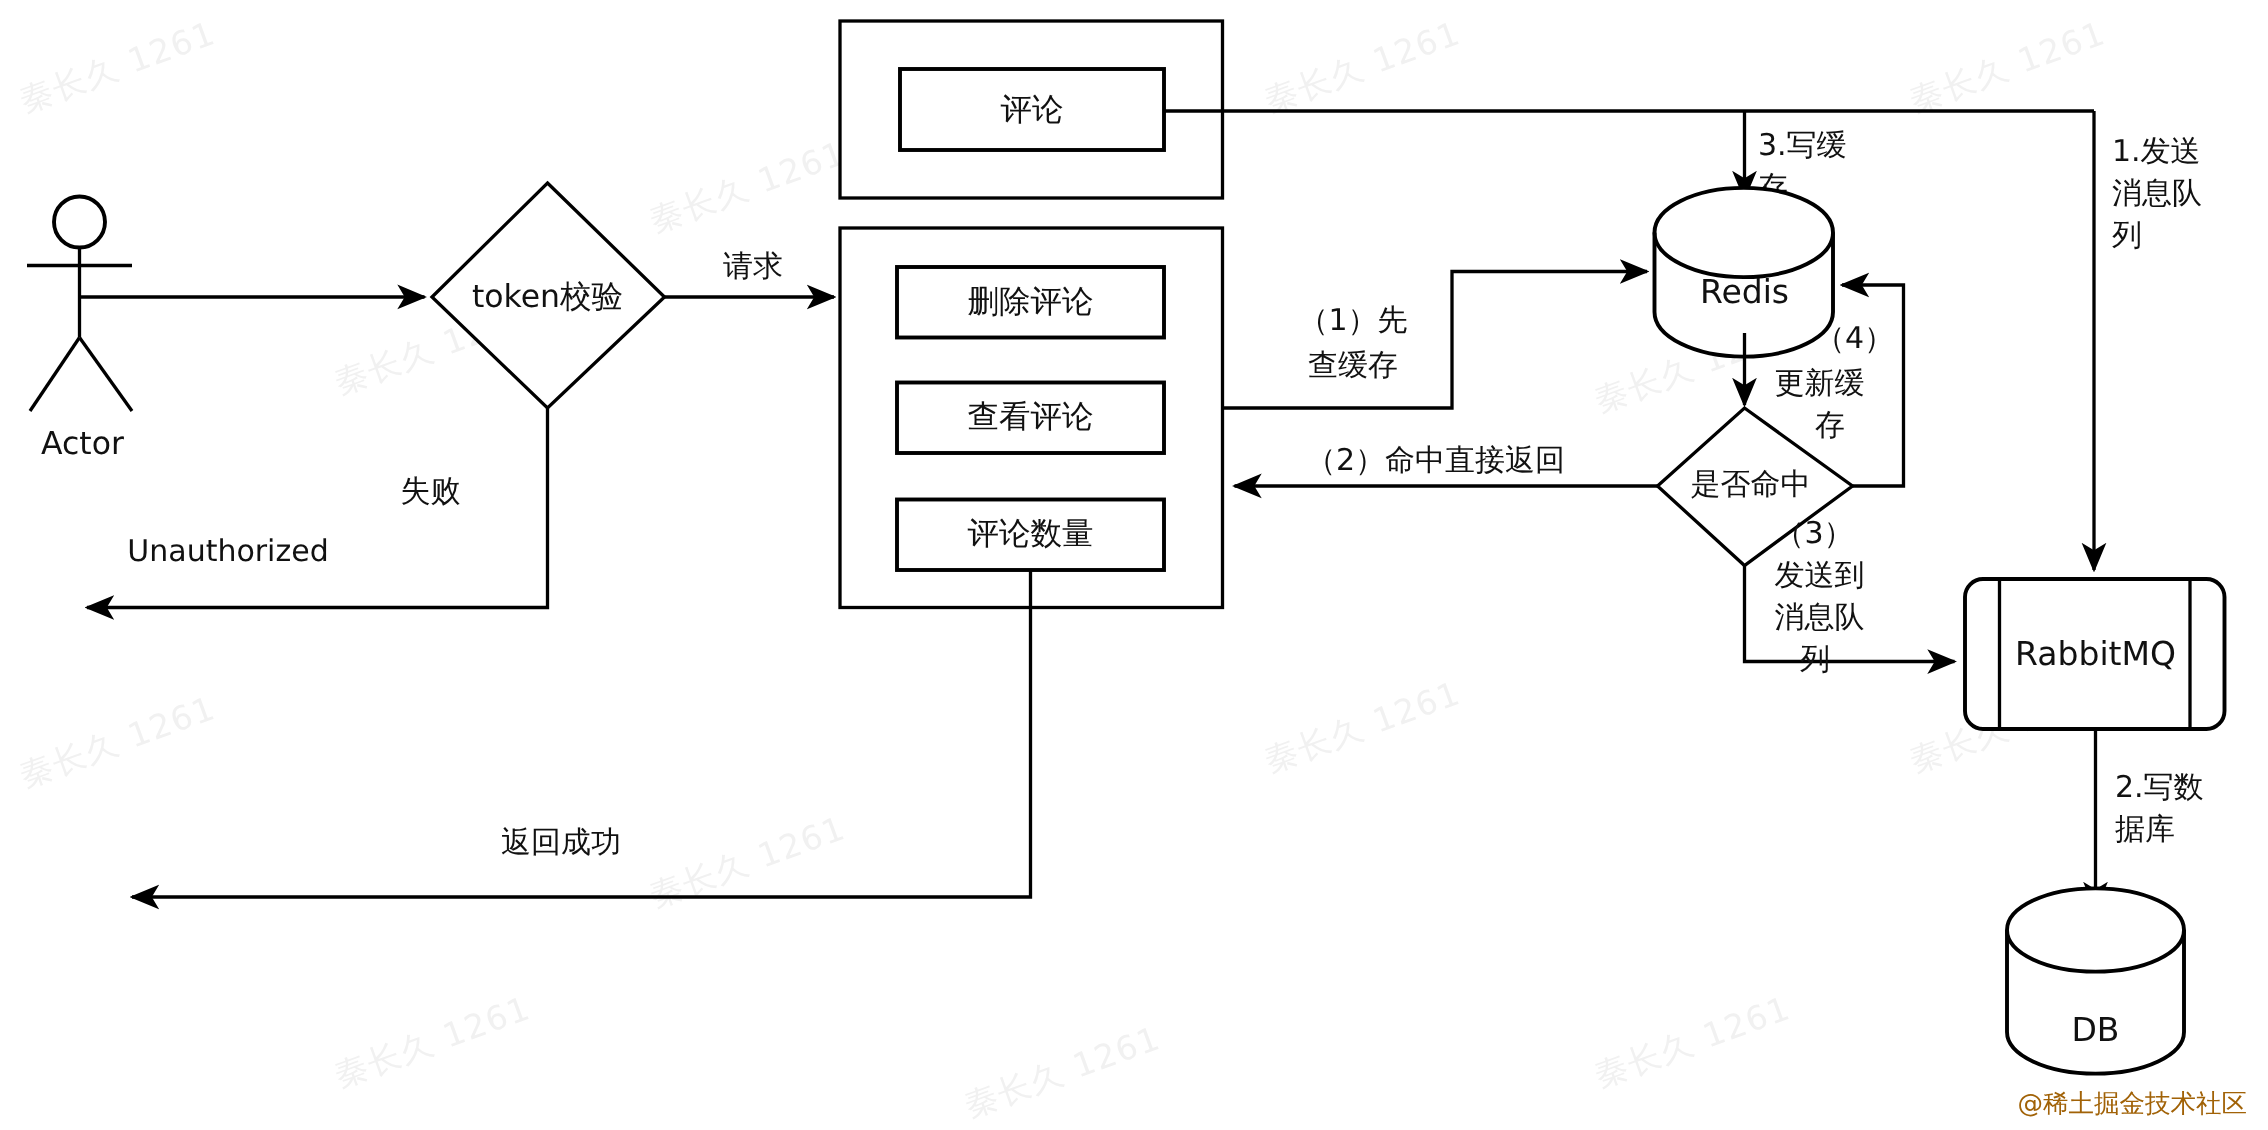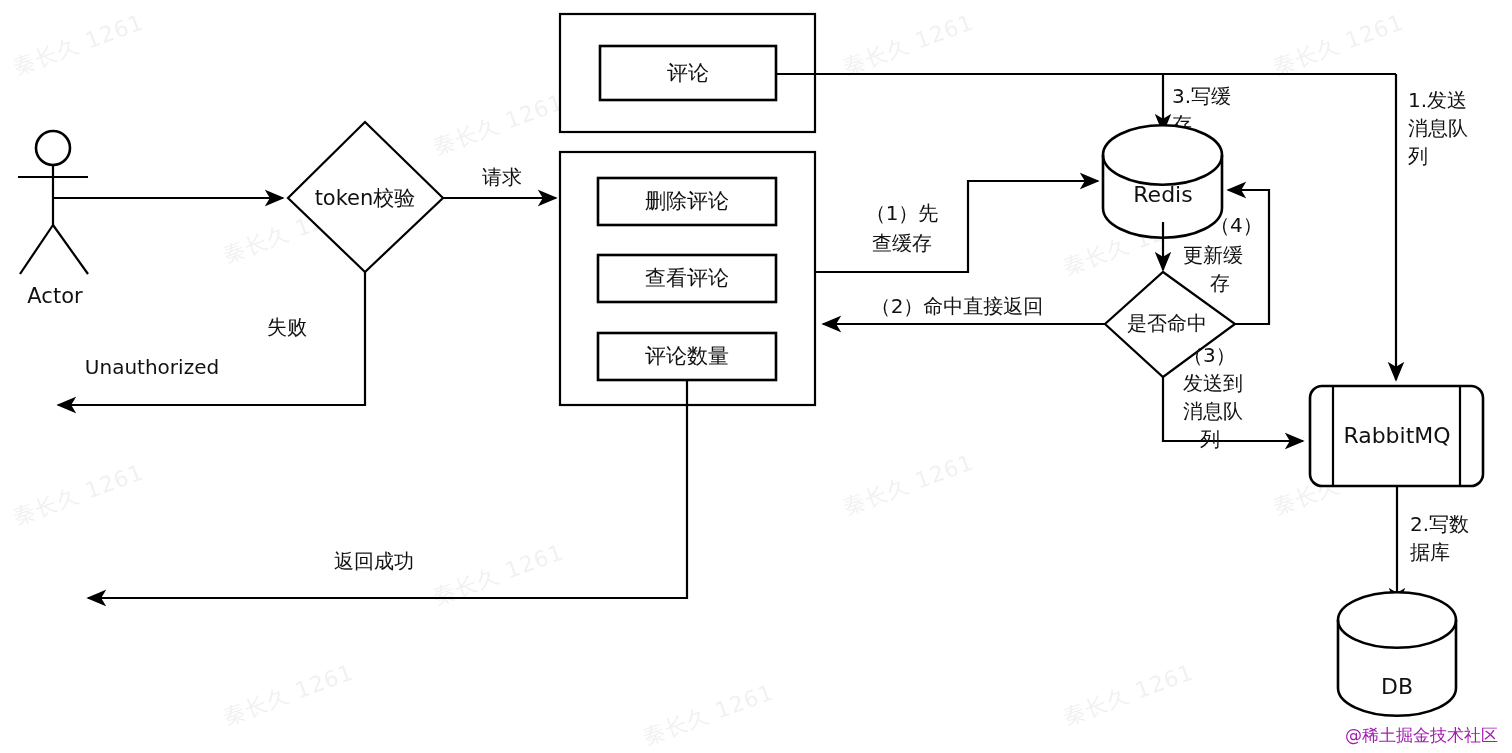--- a/index.html
+++ b/index.html
@@ -73,21 +73,21 @@
   }
   .line {
     stroke: #000000;
     stroke-width: 2.2;
     fill: none;
   }
   .credit {
     position: absolute;
     right: 14px;
     bottom: 6px;
-    color: #a21caf;
+    color: #a16207;
     font-size: 17px;
     font-family: "DejaVu Sans", sans-serif;
     z-index: 3;
   }
 </style>
 </head>
 <body>
 
 <div id="canvas">
 

